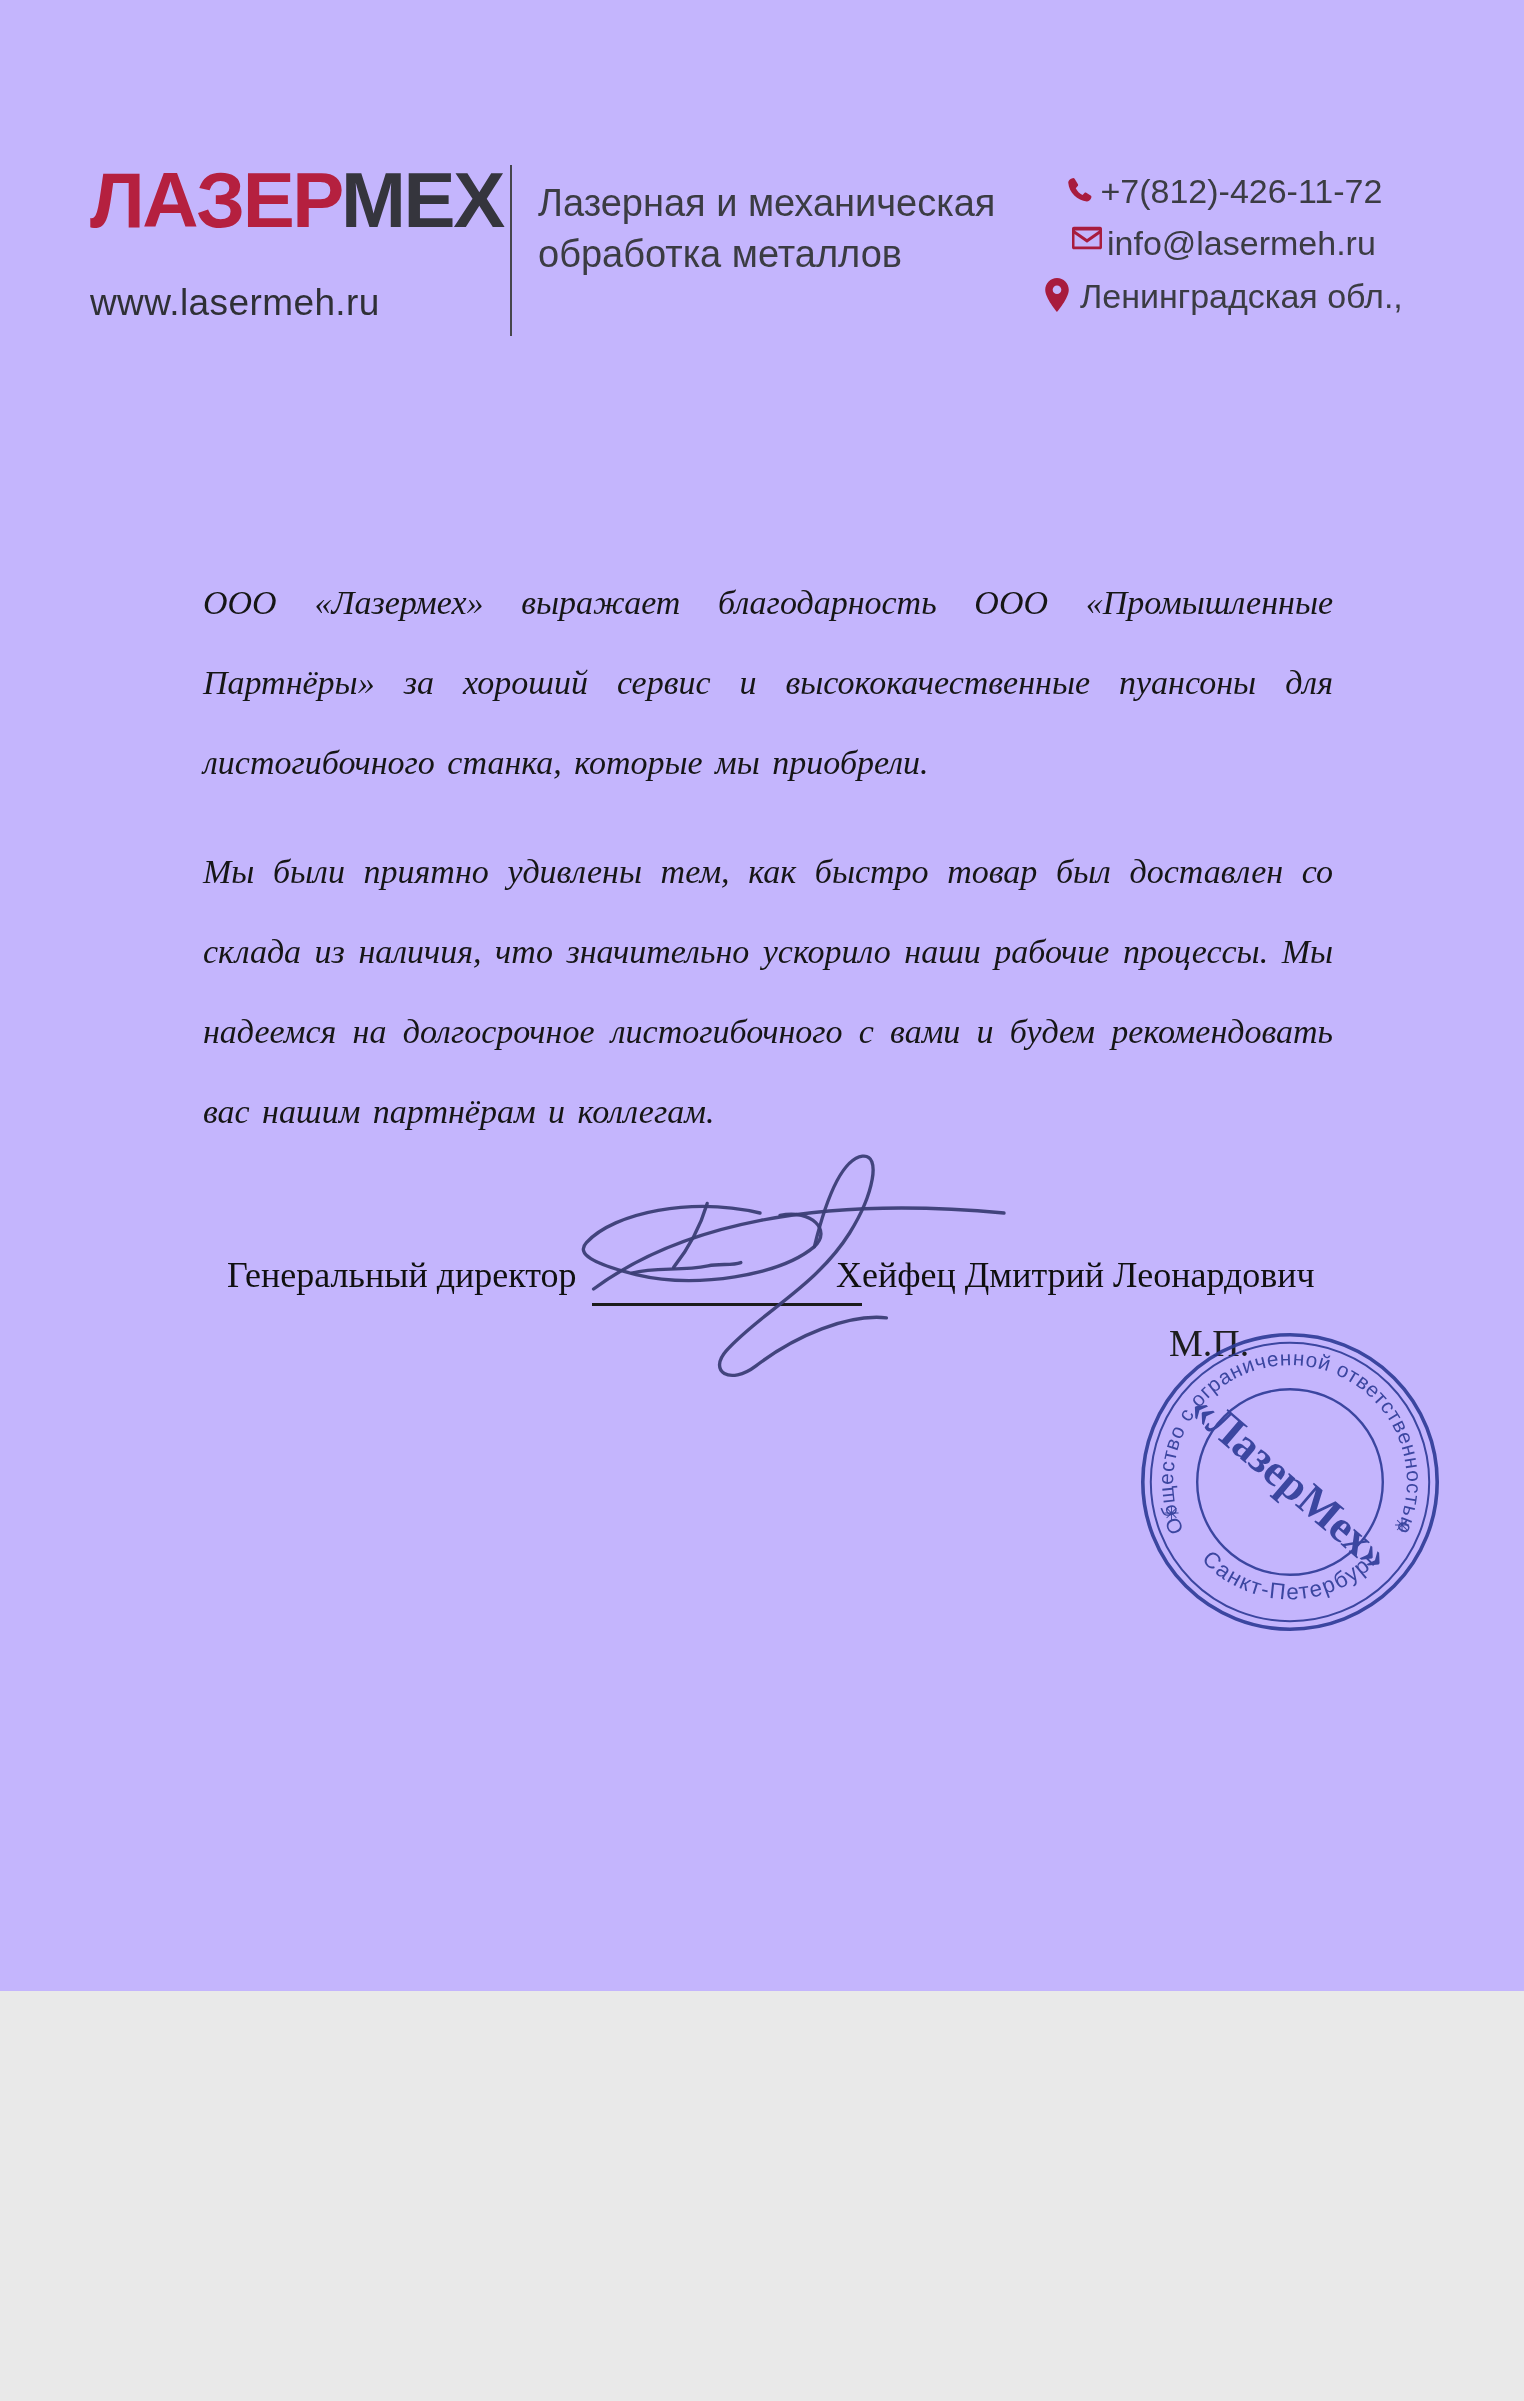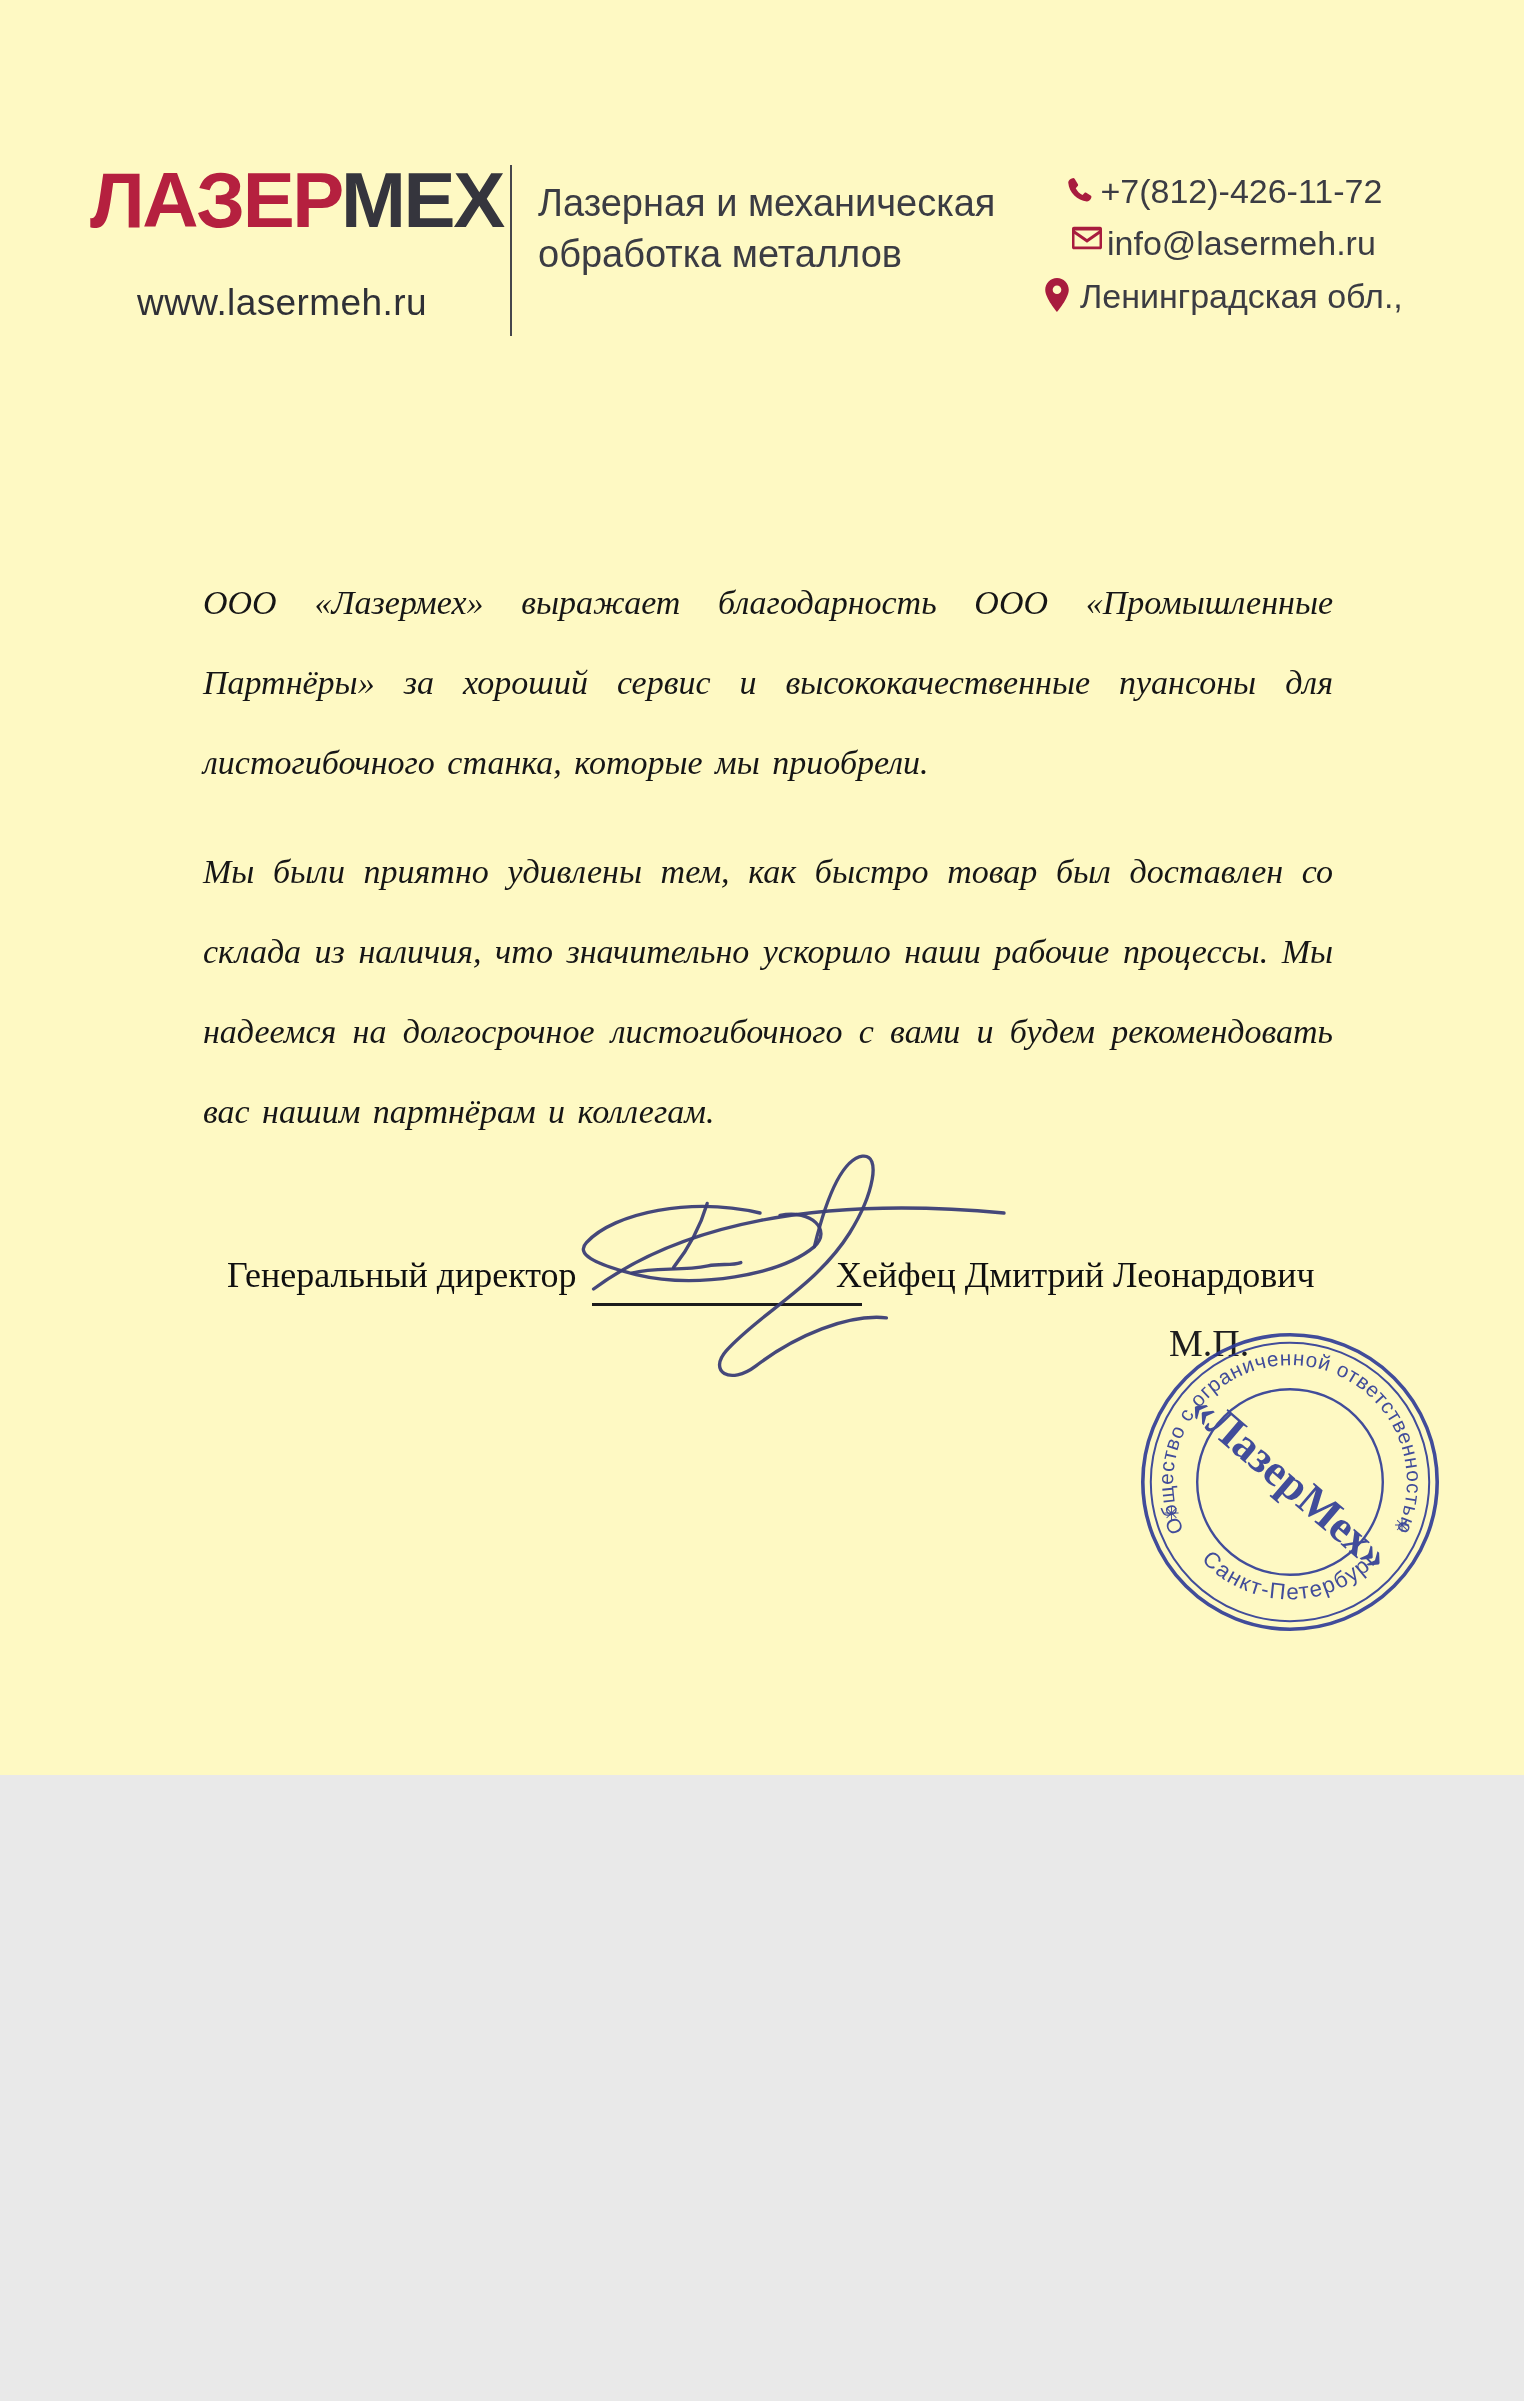--- a/index.html
+++ b/index.html
@@ -1,33 +1,33 @@
 <!DOCTYPE html>
 <html style="--logo-red: #b5203f; --logo-dark: #35353d; --icon-red: #a81c3e; --ink-blue: #3b3e76; --stamp-blue: #2d3a96;font-size:12.8px"><head>
 <meta charset="utf-8">
 <style>
   html,body{margin:0;padding:0;background:#e9e9e9;}
   #page{
     position:relative;
-    width:1525px;height:1775px;
-    background:#fef9c3;
+    width:1525px;height:1991px;
+    background:#c4b5fd;
     overflow:hidden;
     font-family:"Liberation Sans",sans-serif;
   }
   
   .logo{
     position:absolute;left:90px;top:160px;width:400px;
     font-size:78px;font-weight:700;letter-spacing:-2.4px;line-height:80px;
     white-space:nowrap;
   }
   .logo .red{color:var(--logo-red,#b5203f);}
   .logo .dark{color:var(--logo-dark,#35353d);}
   .website{
     position:absolute;left:90px;top:282px;width:384px;
-    text-align:center;font-size:37px;color:#2f3036;letter-spacing:0.4px;
+    font-size:37px;color:#2f3036;letter-spacing:0.4px;
   }
   .divider{
     position:absolute;left:510px;top:165px;width:2.4px;height:171px;
     background:#46464c;
   }
   .tagline{
     position:absolute;left:538px;top:178px;
     font-size:38px;line-height:51px;color:#3b3c43;
   }
   .contacts{

